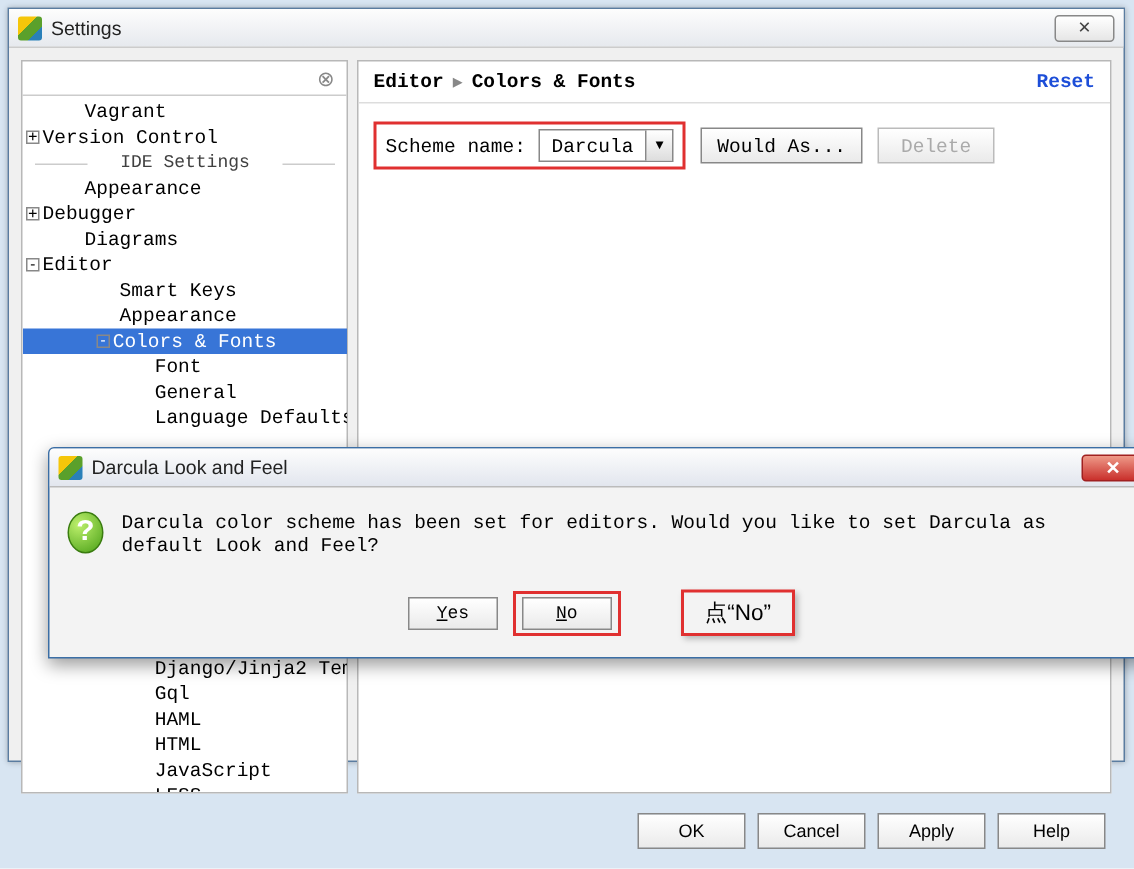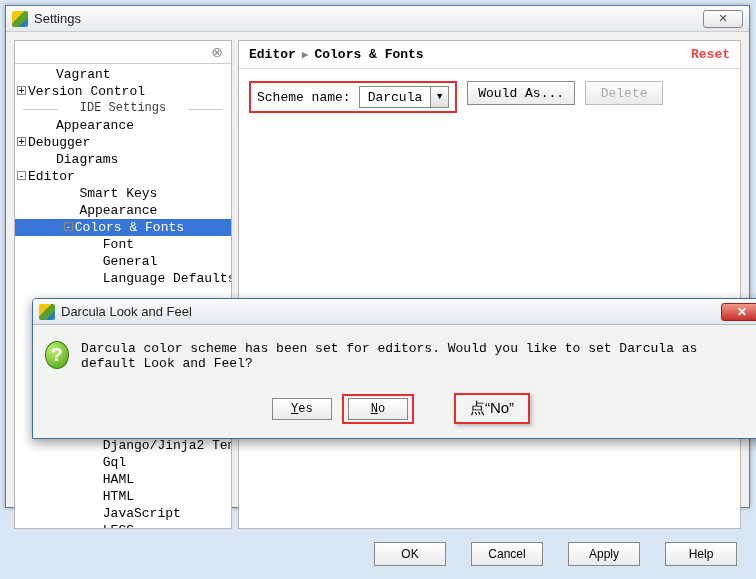--- a/index.html
+++ b/index.html
@@ -104,23 +104,23 @@
     display: flex; flex-direction: column;
   }
   .breadcrumb {
     padding: 6px 10px;
     border-bottom: 1px solid #ddd;
     font-family: "Courier New", monospace;
     font-size: 13px; font-weight: bold;
     display: flex; align-items: center;
   }
   .breadcrumb .bc-arrow { margin: 0 6px; color: #888; font-size: 11px; }
-  .breadcrumb .reset { margin-left: auto; color: #ef4444; font-weight: bold; }
+  .breadcrumb .reset { margin-left: auto; color: #1d4ed8; font-weight: bold; }
   .form-row {
-    display: flex; align-items: flex-start; gap: 10px;
+    display: flex; align-items: center; gap: 10px;
     padding: 12px 10px;
     font-family: "Courier New", monospace;
     font-size: 13px;
   }
   .hl-red { border: 2px solid #e03030; padding: 3px 6px; display: inline-flex; align-items: center; gap: 8px; }
   .combo {
     display: inline-flex; align-items: center;
     border: 1px solid #888; background: #fff;
     height: 22px;
   }
@@ -138,21 +138,21 @@
     height: 24px; min-width: 78px;
     font-family: "Courier New", monospace;
     font-size: 13px;
     padding: 0 10px;
     cursor: pointer;
   }
   .btn.disabled { color: #aaa; border-color: #bbb; cursor: default; }
   .footer {
     height: 34px;
     display: flex; justify-content: flex-end; align-items: center;
-    gap: 25px; padding: 0 12px;
+    gap: 8px; padding: 0 12px;
   }
   .footer .btn { min-width: 72px; font-family: "Segoe UI", sans-serif; font-size: 12px; }
 
   
   .dialog {
     position: absolute;
     left: 32px; top: 298px;
     width: 738px;
     border: 1px solid #3b6ea5;
     background: #f3f3f3;

